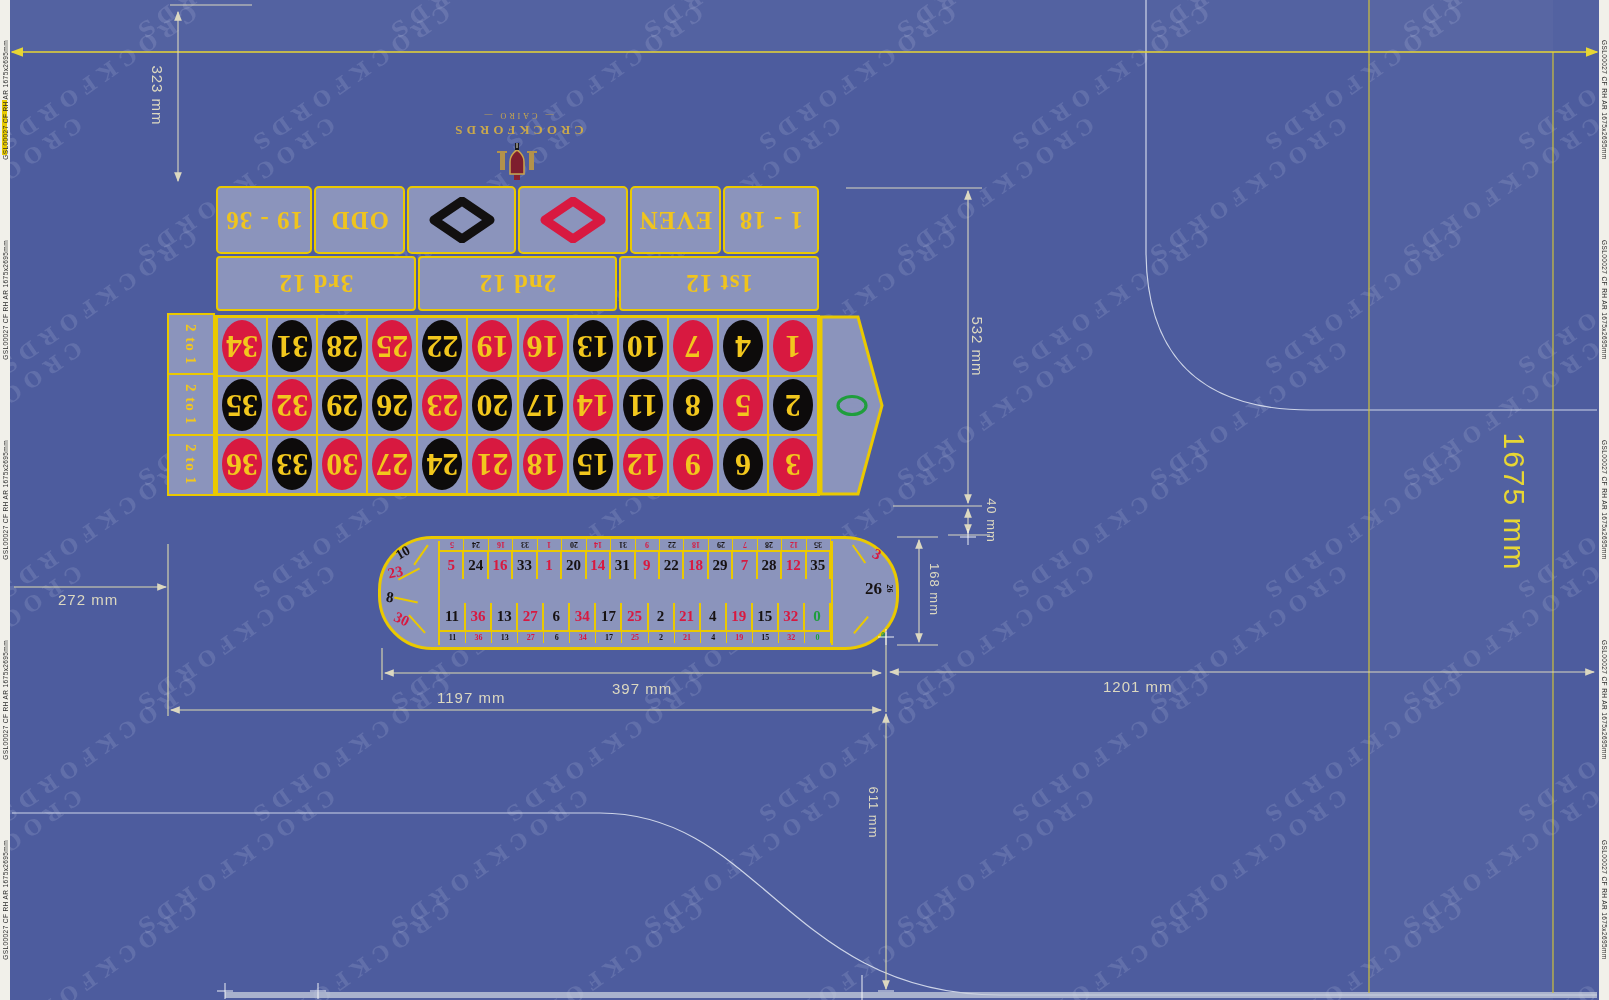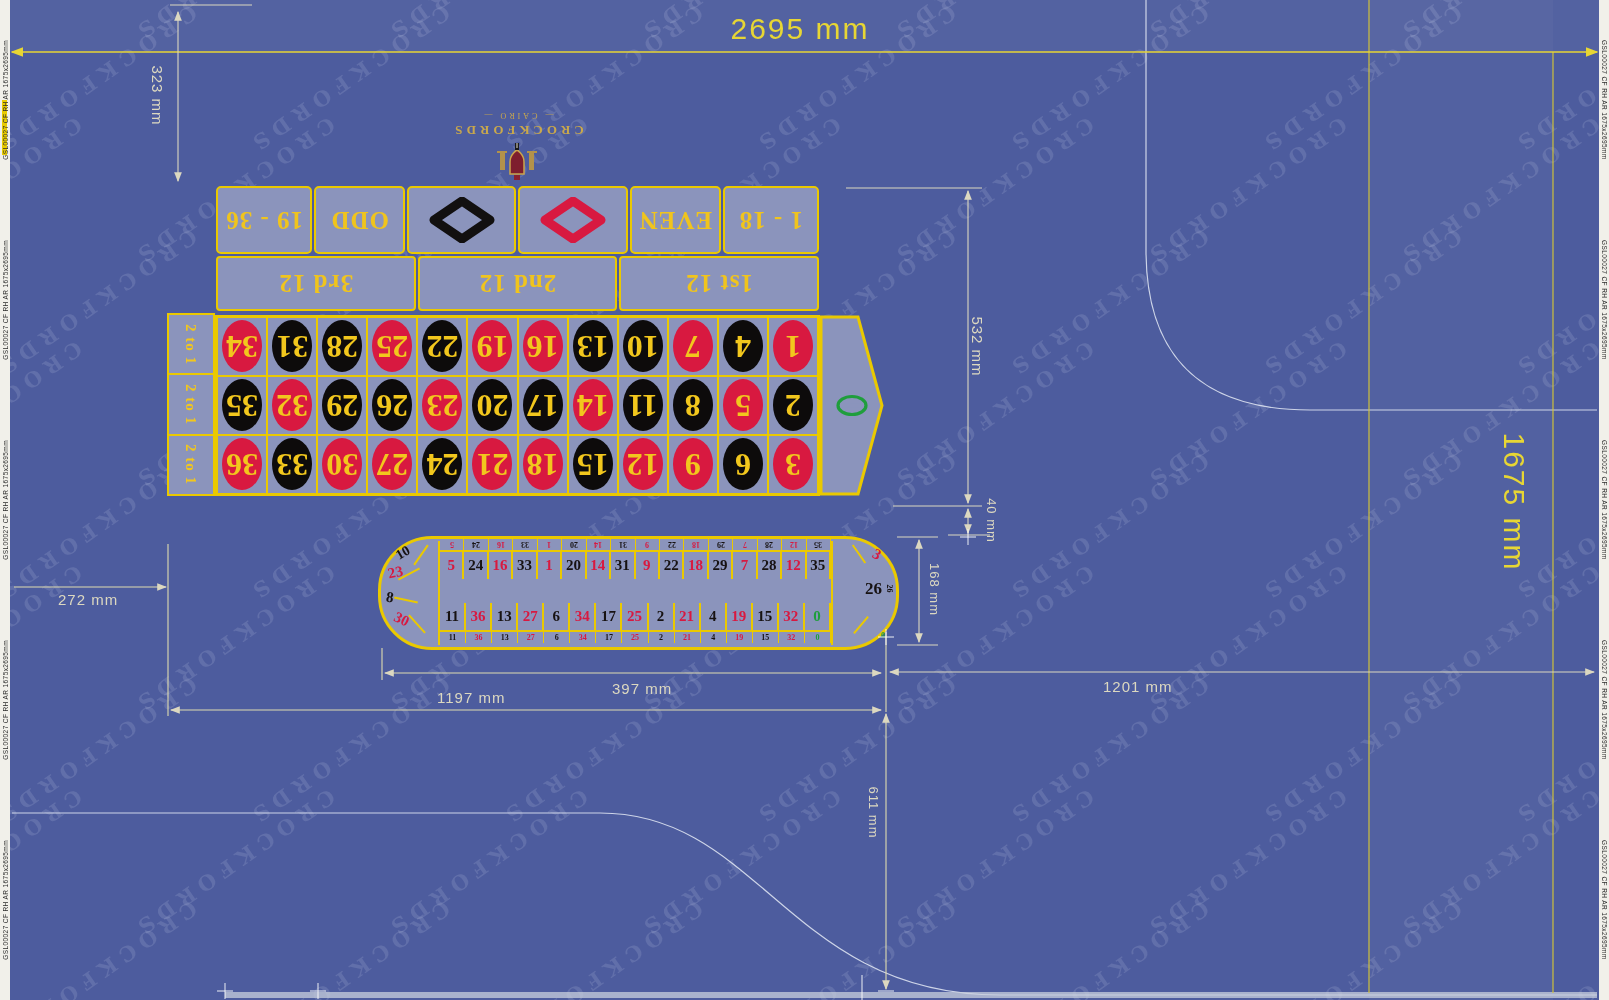--- a/index.html
+++ b/index.html
@@ -221,21 +221,20 @@
         <line x1="968" y1="529" x2="968" y2="545"></line>
       <line x1="217" y1="991" x2="233" y2="991"></line>
         <line x1="225" y1="983" x2="225" y2="999"></line>
       <line x1="310" y1="991" x2="326" y2="991"></line>
         <line x1="318" y1="983" x2="318" y2="999"></line>
       <line x1="878" y1="991" x2="894" y2="991"></line>
         <line x1="862" y1="975" x2="862" y2="1000"></line>
     </g>
   </svg>
 
-  <div class="dim ctr" id="d2695">2695 mm</div>
   <div class="dim ctr" id="d1675">1675 mm</div>
   <div class="dim ctr" id="d323">323 mm</div>
   <div class="dim ctr" id="d532">532 mm</div>
   <div class="dim ctr" id="d40">40 mm</div>
   <div class="dim ctr" id="d168">168 mm</div>
   <div class="dim ctr" id="d611">611 mm</div>
   <div class="dim" id="d272">272 mm</div>
   <div class="dim" id="d842">397 mm</div>
   <div class="dim" id="d1197">1197 mm</div>
   <div class="dim" id="d1201">1201 mm</div>

